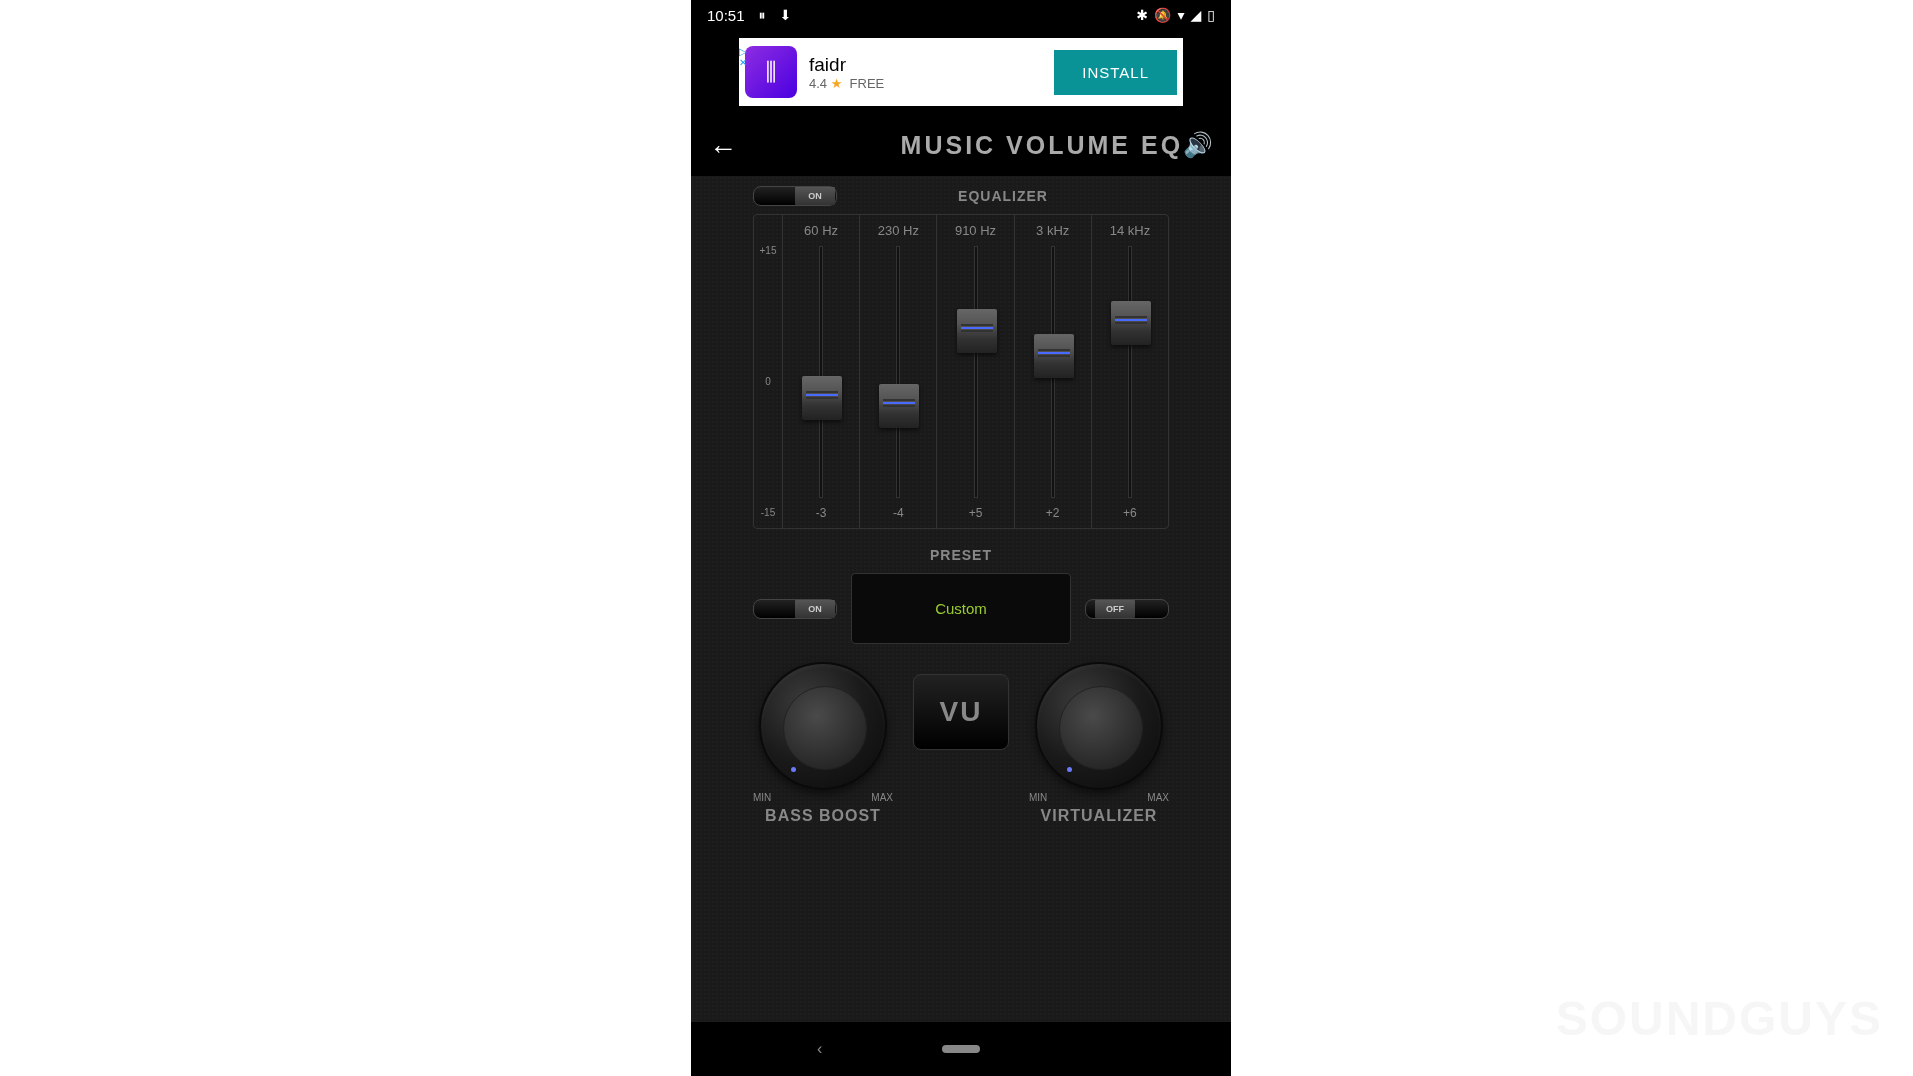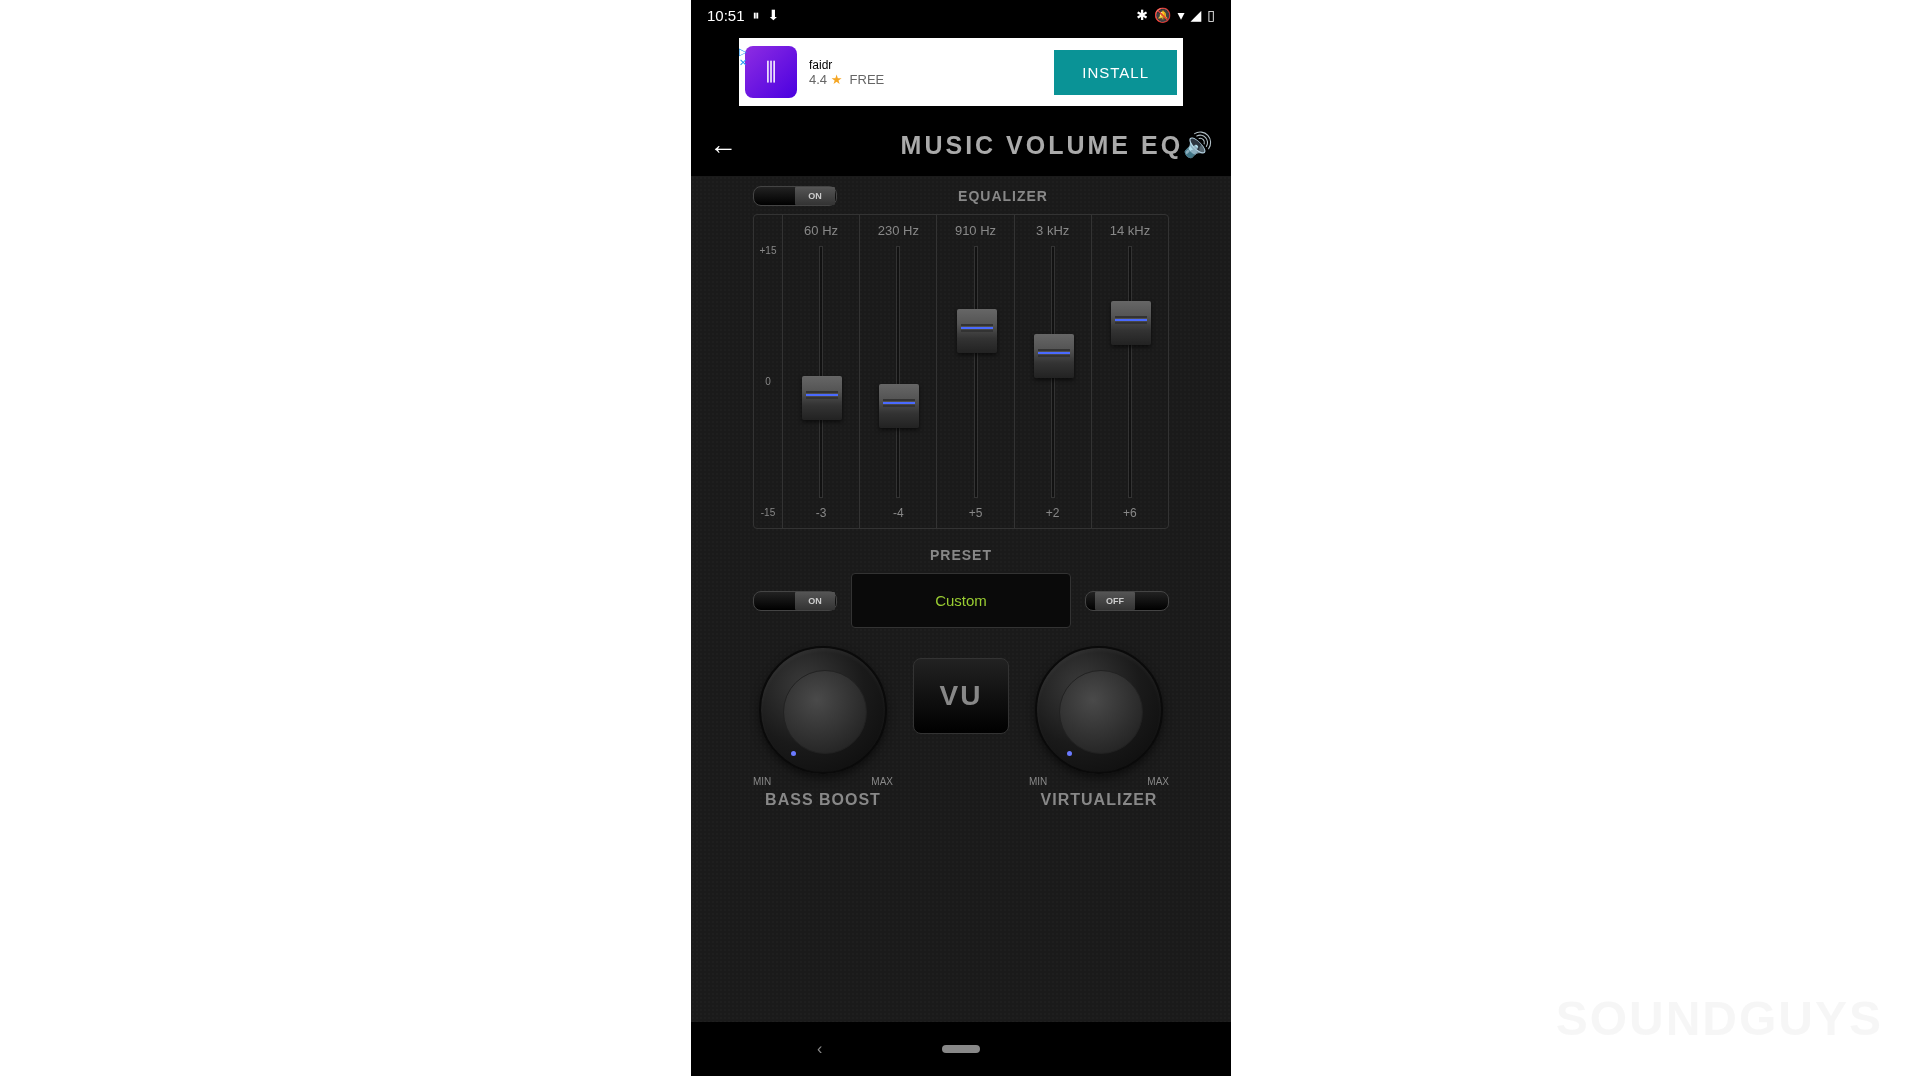--- a/index.html
+++ b/index.html
@@ -1,26 +1,26 @@
 <!DOCTYPE html>
 <html><head>
   <meta charset="utf-8">
   <style>
     * { margin: 0; padding: 0; box-sizing: border-box; }
     body { background: #fff; font-family: sans-serif; width: 1913px; height: 1076px; position: relative; overflow: hidden; }
     .phone-container { position: absolute; left: 691px; top: 0; width: 540px; height: 1076px; background: #000; }
     .status-bar { height: 30px; display: flex; justify-content: space-between; align-items: center; padding: 0 16px; color: #fff; font-size: 15px; font-weight: 500; }
-    .status-left { display: flex; gap: 8px; align-items: center; justify-content: space-between; }
+    .status-left { display: flex; gap: 14px; align-items: center; justify-content: space-between; }
     .status-right { display: flex; gap: 6px; align-items: center; }
     .status-icon { font-size: 14px; }
     .ad-banner { margin: 8px 48px 0; height: 68px; background: #fff; display: flex; align-items: center; padding: 6px; position: relative; }
     .ad-icon { width: 52px; height: 52px; background: linear-gradient(135deg, #8e2de2, #4a00e0); display: flex; align-items: center; justify-content: center; border-radius: 8px; margin-right: 12px; }
     .ad-icon-inner { color: #fff; font-size: 24px; }
     .ad-info { flex: 1; }
-    .ad-title { font-size: 12px; color: #000; }
+    .ad-title { font-size: 19px; color: #000; }
     .ad-meta { font-size: 13px; color: #666; }
     .ad-star { color: #f5a623; }
     .ad-free { color: #666; }
     .install-btn { background: #0a9396; color: #fff; padding: 14px 28px; font-size: 15px; font-weight: 500; border: none; letter-spacing: 1px; }
     .ad-badge { position: absolute; left: 0; top: 8px; font-size: 10px; }
     .ad-triangle { color: #2196f3; }
     .ad-x { color: #2196f3; }
     .app-header { height: 62px; background: #000; display: flex; align-items: center; padding: 0 18px; margin-top: 8px; }
     .back-arrow { color: #fff; font-size: 28px; margin-right: 20px; cursor: pointer; }
     .app-title { flex: 1; text-align: right; color: #aaa; font-size: 25px; letter-spacing: 3px; font-family: 'Impact', sans-serif; font-weight: bold; }
@@ -40,21 +40,21 @@
     .eq-band { flex: 1; border-left: 1px solid #333; display: flex; flex-direction: column; align-items: center; padding: 8px 0; }
     .eq-band:first-child { border-left: none; }
     .band-freq { color: #888; font-size: 13px; margin-bottom: 8px; }
     .slider-track { width: 4px; height: 252px; background: linear-gradient(to right, #000, #222, #000); border: 1px solid #333; position: relative; margin-bottom: 8px; }
     .slider-thumb { position: absolute; left: -18px; width: 40px; height: 44px; background: linear-gradient(#666, #555, #333, #222); border-radius: 2px; cursor: pointer; box-shadow: 0 2px 4px rgba(0,0,0,0.6); }
     .slider-thumb::before { content: ''; position: absolute; top: 18px; left: 4px; right: 4px; height: 2px; background: #4a6aff; box-shadow: 0 3px 0 #333, 0 -3px 0 #333; }
     .band-value { color: #888; font-size: 12px; }
     .preset-section { margin-top: 18px; padding: 0 62px; }
     .preset-title { margin-bottom: 10px; }
     .preset-row { display: flex; justify-content: space-between; align-items: center; gap: 14px; }
-    .preset-name { flex: 1; background: #0a0a0a; border: 1px solid #333; border-radius: 4px; padding: 18px; text-align: center; color: #9acd32; font-size: 15px; cursor: pointer; }
+    .preset-name { flex: 1; background: #0a0a0a; border: 1px solid #333; border-radius: 4px; padding: 26px; text-align: center; color: #9acd32; font-size: 15px; cursor: pointer; }
     .knobs-row { display: flex; justify-content: space-between; align-items: flex-start; margin-top: 18px; padding: 0 62px; }
     .knob-unit { display: flex; flex-direction: column; align-items: center; }
     .knob { width: 128px; height: 128px; border-radius: 50%; background: radial-gradient(circle at 35% 30%, #3a3a3a, #1a1a1a 50%, #0a0a0a); border: 2px solid #0a0a0a; position: relative; cursor: pointer; box-shadow: inset 0 2px 4px rgba(255,255,255,0.05), 0 4px 8px rgba(0,0,0,0.5); }
     .knob-inner { position: absolute; top: 22px; left: 22px; width: 84px; height: 84px; border-radius: 50%; background: radial-gradient(circle at 40% 35%, #4a4a4a, #1a1a1a); border: 1px solid #222; }
     .knob-indicator { position: absolute; width: 5px; height: 5px; border-radius: 50%; background: #6a7aff; bottom: 16px; left: 30px; }
     .knob-labels { display: flex; justify-content: space-between; width: 140px; color: #888; font-size: 10px; margin-top: 2px; }
     .knob-title { color: #888; font-size: 16px; font-weight: bold; letter-spacing: 1px; margin-top: 4px; }
     .vu-btn { width: 96px; height: 76px; background: linear-gradient(#222, #000); border: 1px solid #333; border-radius: 8px; display: flex; align-items: center; justify-content: center; font-size: 28px; font-weight: bold; color: #888; letter-spacing: 2px; cursor: pointer; margin-top: 12px; font-family: 'Impact', sans-serif; }
     .nav-bar { position: absolute; bottom: 0; left: 0; right: 0; height: 54px; background: #000; display: flex; align-items: center; justify-content: center; gap: 120px; }
     .nav-back { color: #888; font-size: 16px; }

